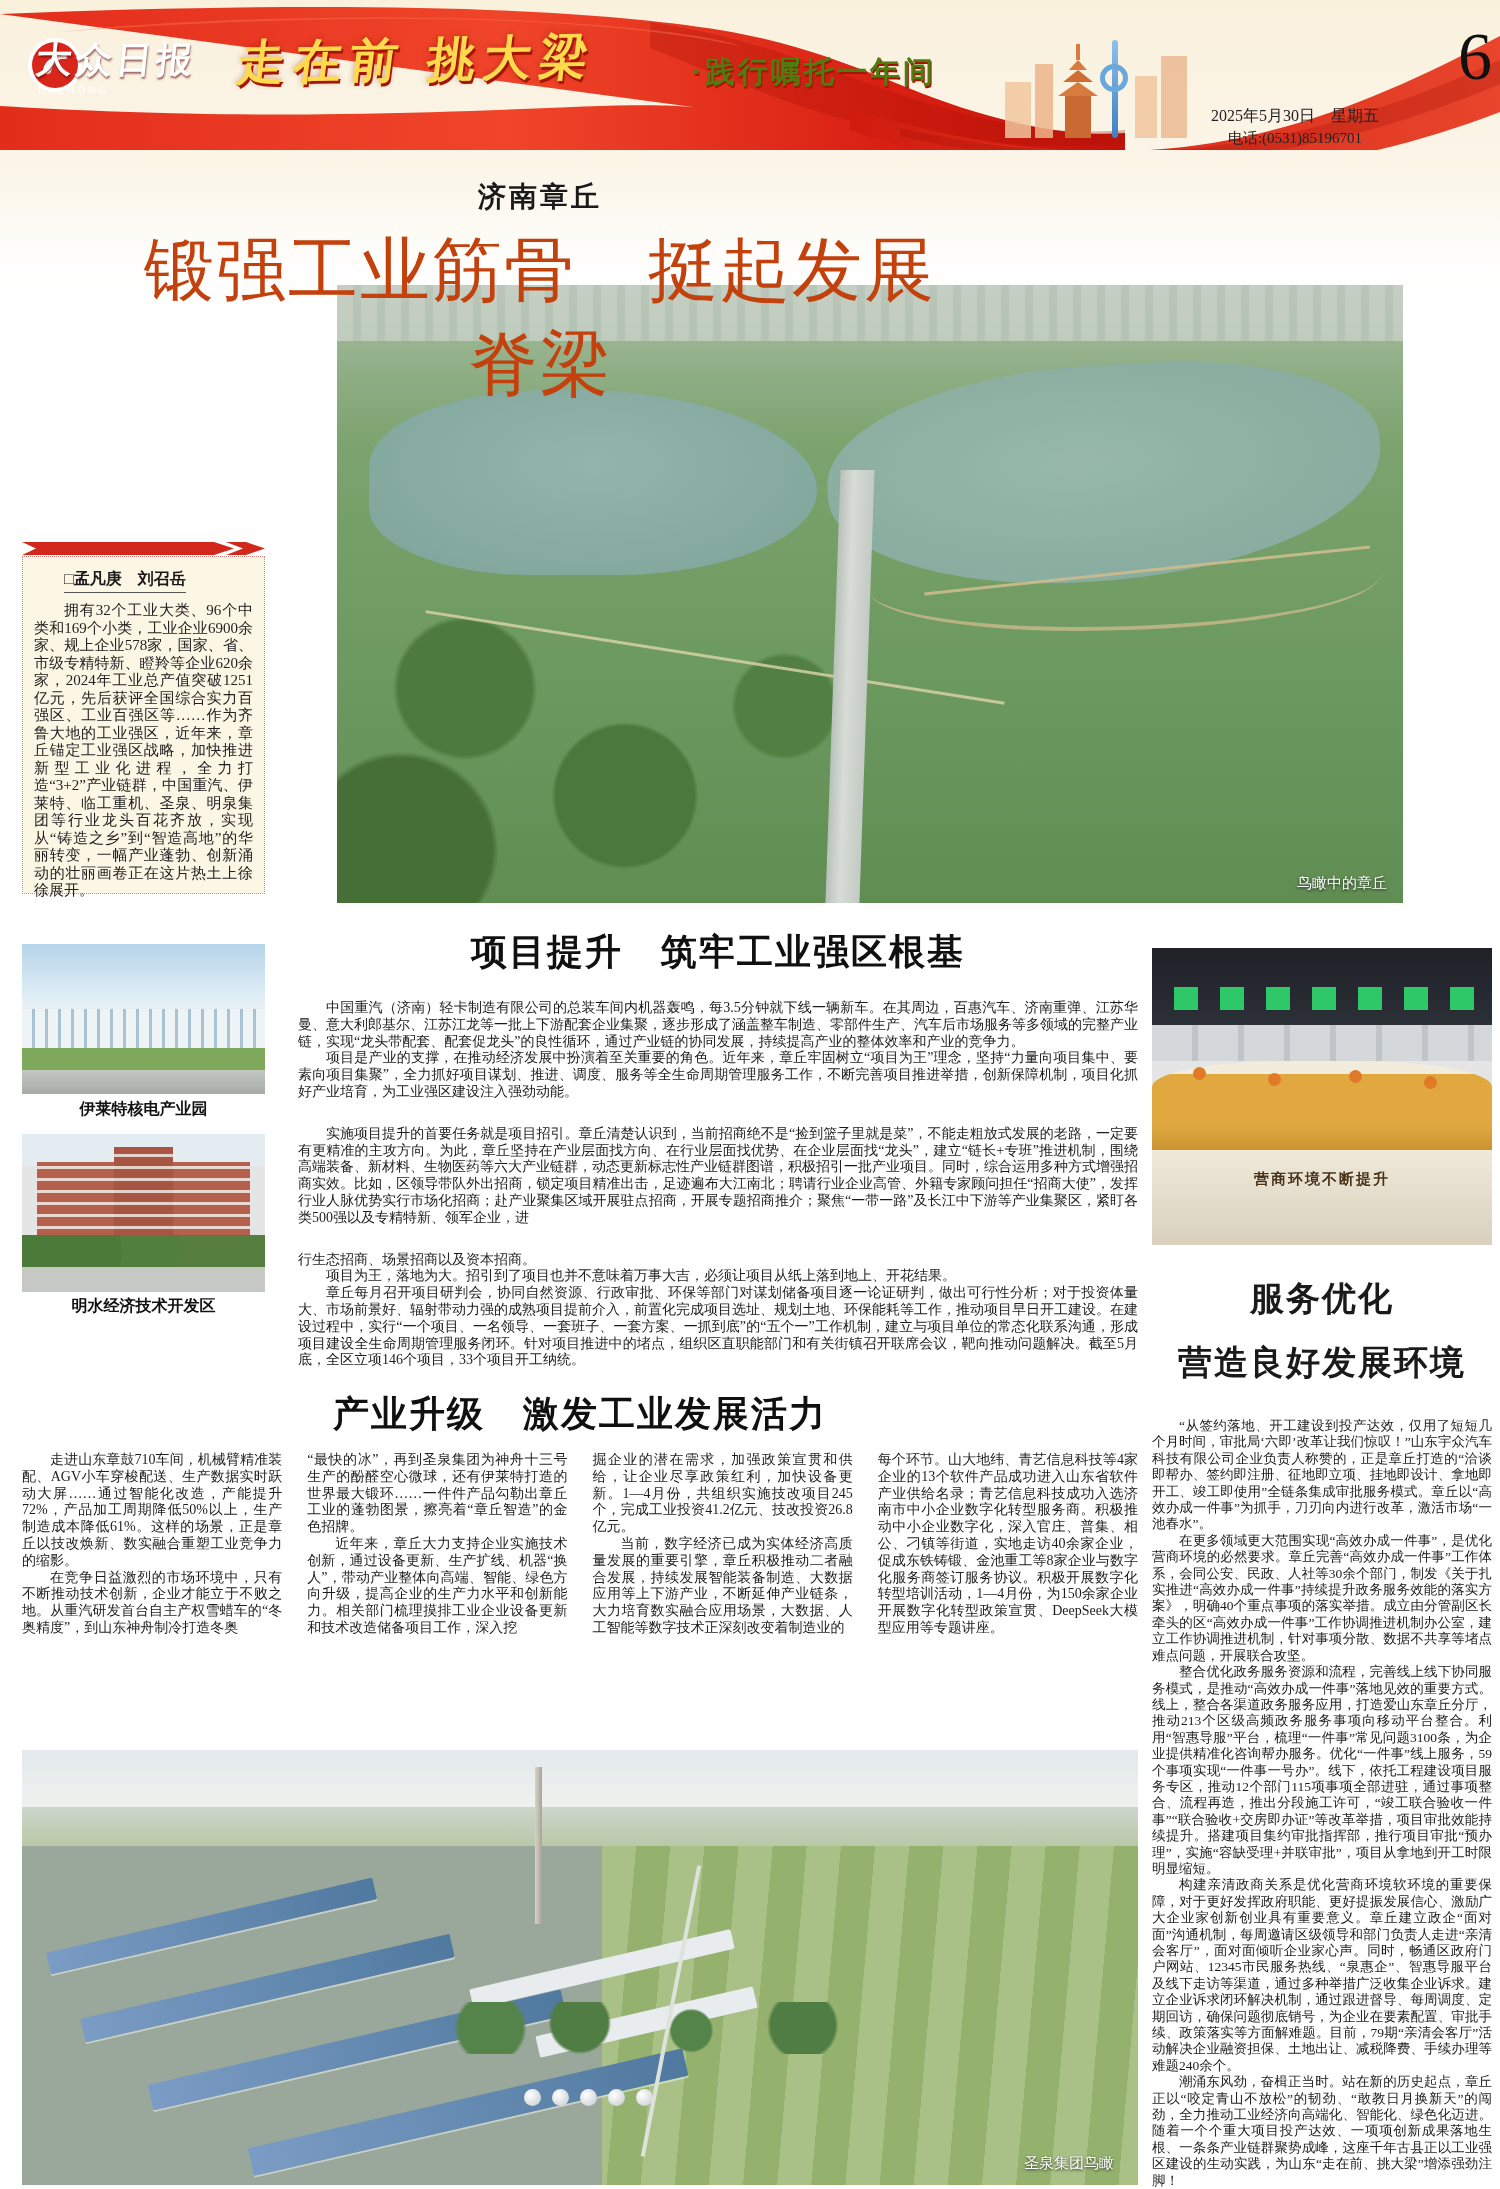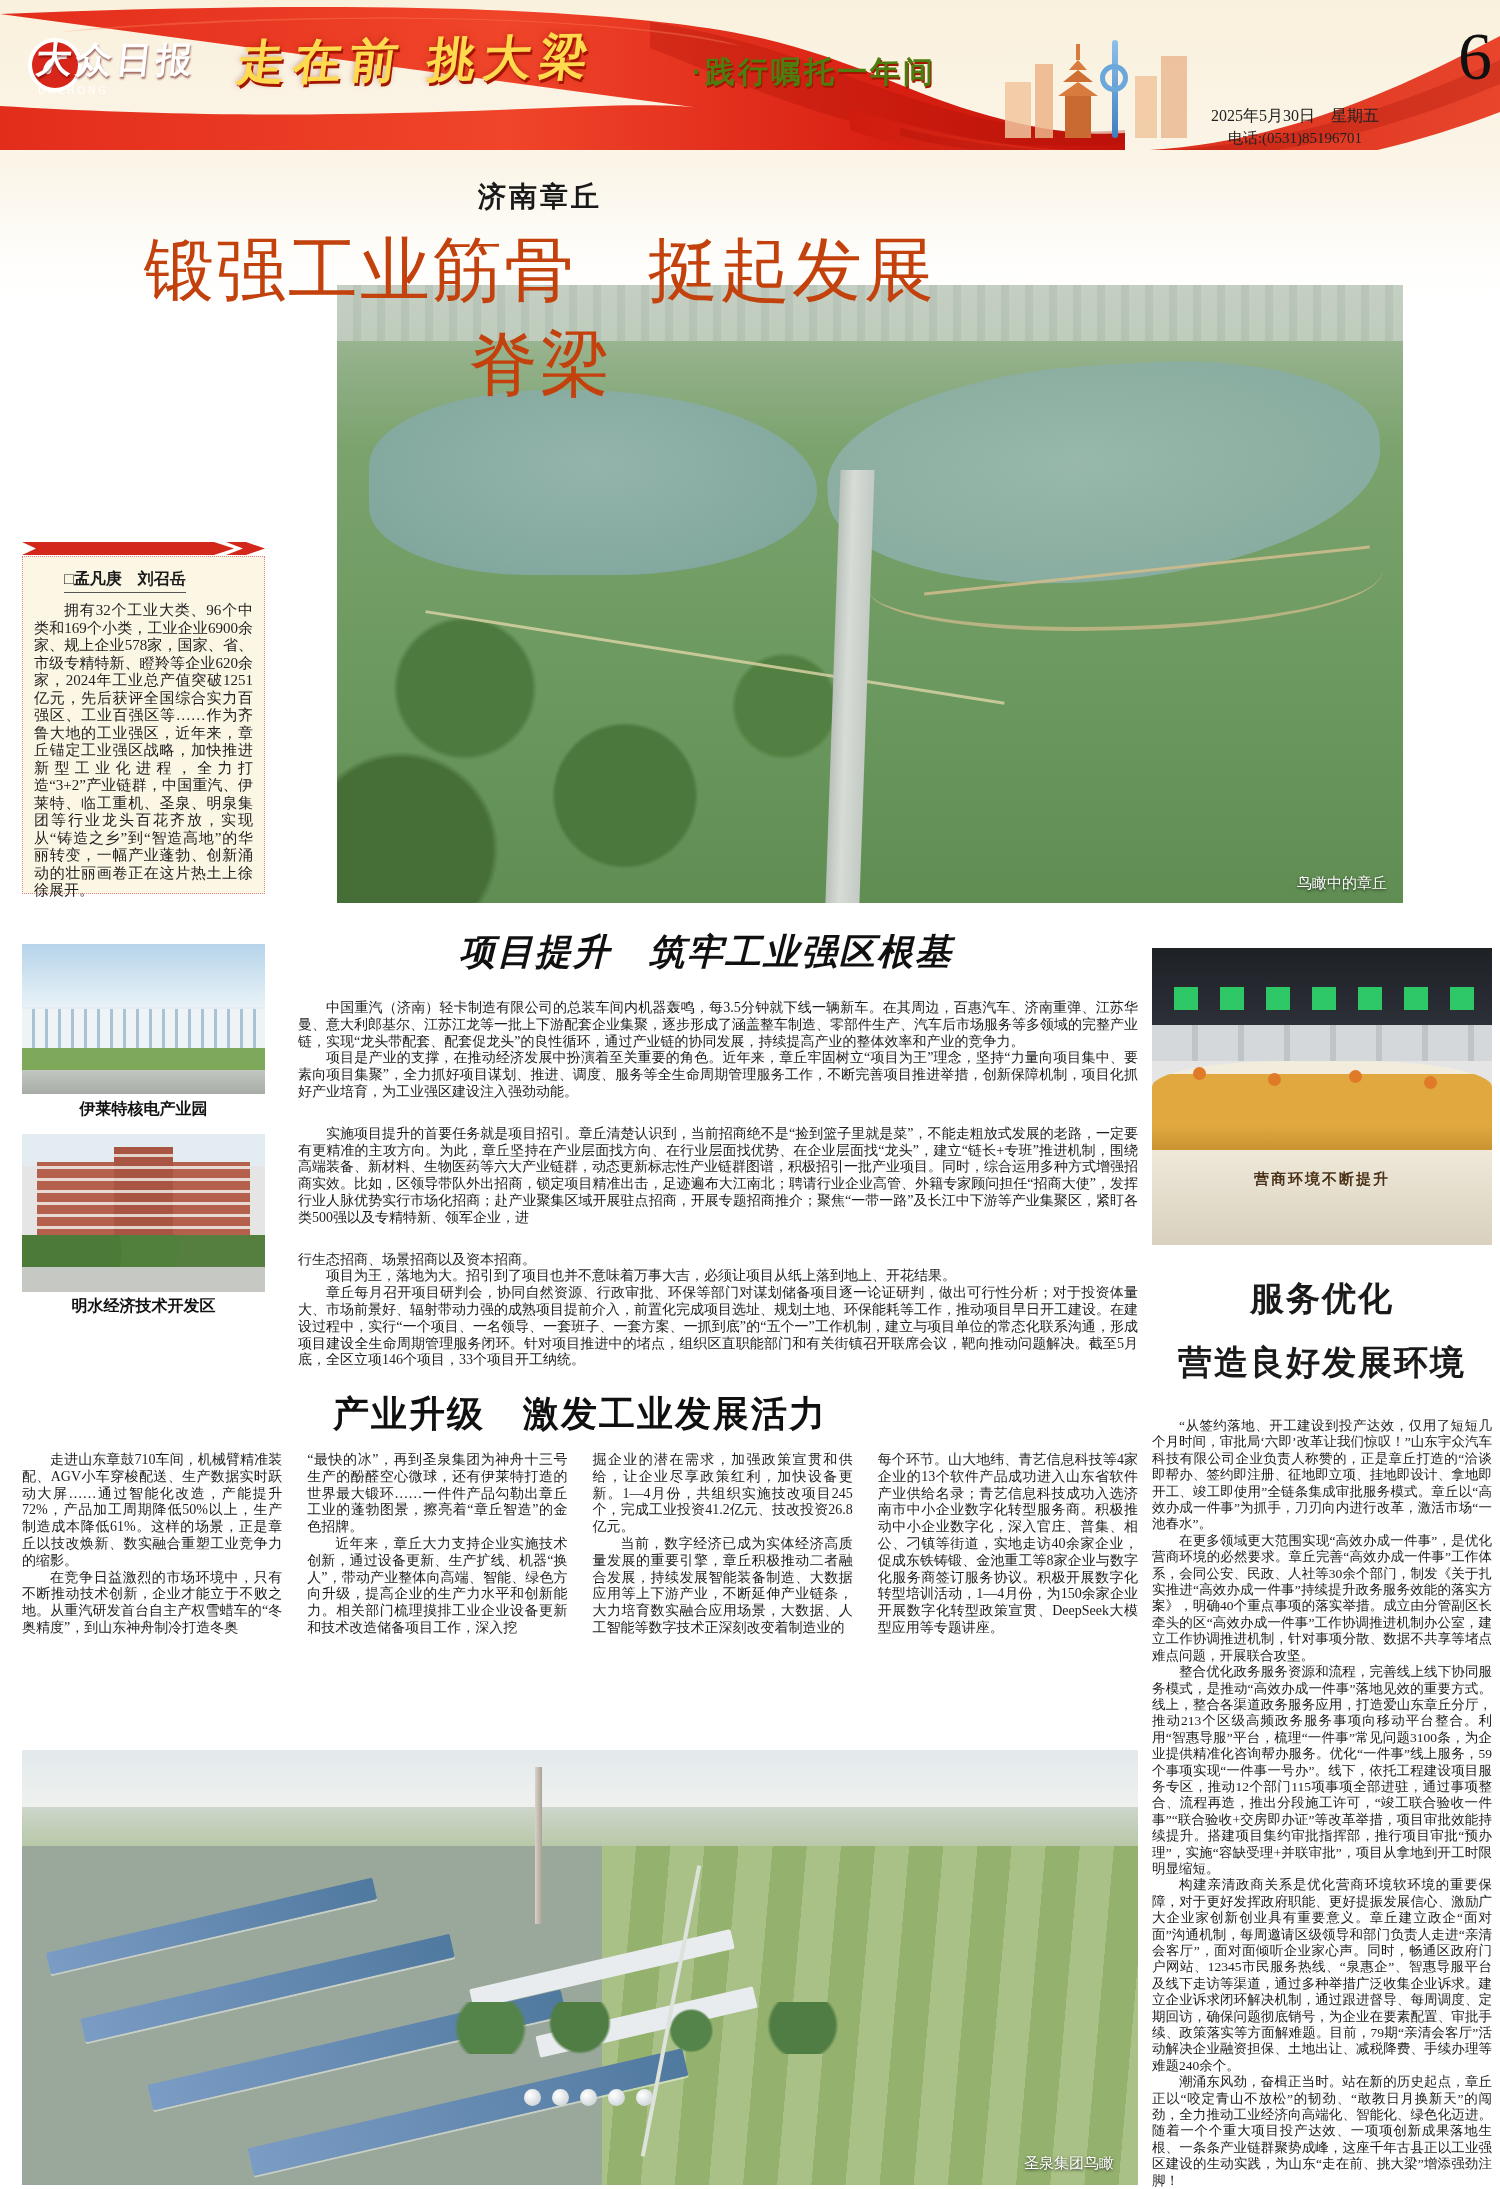--- a/index.html
+++ b/index.html
@@ -257,21 +257,21 @@
   <div class="lcap" style="top:1099px;">伊莱特核电产业园</div>
   <div class="photo lphoto2">
     <div class="lp2-sky"></div>
       <div class="lp2-bld"></div>
       <div class="lp2-tower"></div>
       <div class="lp2-trees"></div>
       <div class="lp2-road"></div>
   </div>
   <div class="lcap" style="top:1296px;">明水经济技术开发区</div>
 
-  <div class="sec-title" style="left:286px;top:928px;width:840px;font-style:italic;">项目提升　筑牢工业强区根基</div>
+  <div class="sec-title" style="left:298px;top:928px;width:840px;">项目提升　筑牢工业强区根基</div>
   <div class="cols" style="left:298px;top:1000px;width:840px;height:316px;flex-direction:column;">
     <div class="col">
         <p class="para">中国重汽（济南）轻卡制造有限公司的总装车间内机器轰鸣，每3.5分钟就下线一辆新车。在其周边，百惠汽车、济南重弹、江苏华曼、意大利郎基尔、江苏江龙等一批上下游配套企业集聚，逐步形成了涵盖整车制造、零部件生产、汽车后市场服务等多领域的完整产业链，实现“龙头带配套、配套促龙头”的良性循环，通过产业链的协同发展，持续提高产业的整体效率和产业的竞争力。</p>
         <p class="para">项目是产业的支撑，在推动经济发展中扮演着至关重要的角色。近年来，章丘牢固树立“项目为王”理念，坚持“力量向项目集中、要素向项目集聚”，全力抓好项目谋划、推进、调度、服务等全生命周期管理服务工作，不断完善项目推进举措，创新保障机制，项目化抓好产业培育，为工业强区建设注入强劲动能。</p>
       </div>
     <div class="col">
         <p class="para">实施项目提升的首要任务就是项目招引。章丘清楚认识到，当前招商绝不是“捡到篮子里就是菜”，不能走粗放式发展的老路，一定要有更精准的主攻方向。为此，章丘坚持在产业层面找方向、在行业层面找优势、在企业层面找“龙头”，建立“链长+专班”推进机制，围绕高端装备、新材料、生物医药等六大产业链群，动态更新标志性产业链群图谱，积极招引一批产业项目。同时，综合运用多种方式增强招商实效。比如，区领导带队外出招商，锁定项目精准出击，足迹遍布大江南北；聘请行业企业高管、外籍专家顾问担任“招商大使”，发挥行业人脉优势实行市场化招商；赴产业聚集区域开展驻点招商，开展专题招商推介；聚焦“一带一路”及长江中下游等产业集聚区，紧盯各类500强以及专精特新、领军企业，进</p>
       </div>
     <div class="col cont-first">
         <p class="para">行生态招商、场景招商以及资本招商。</p>

